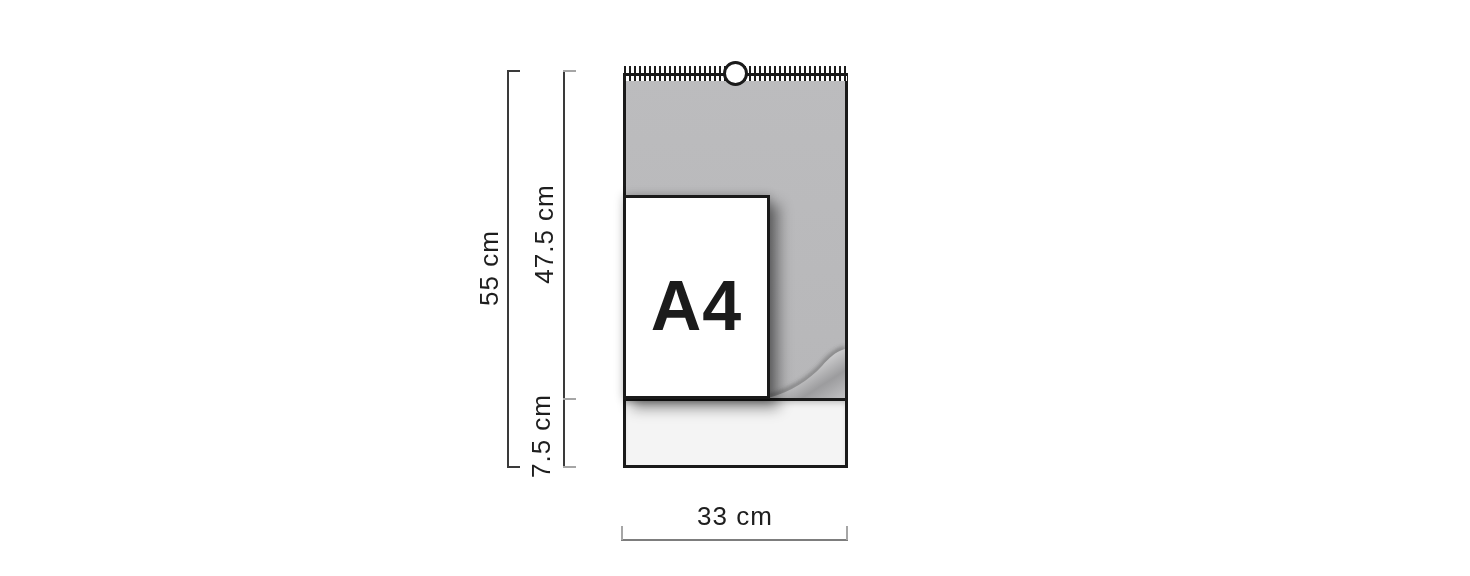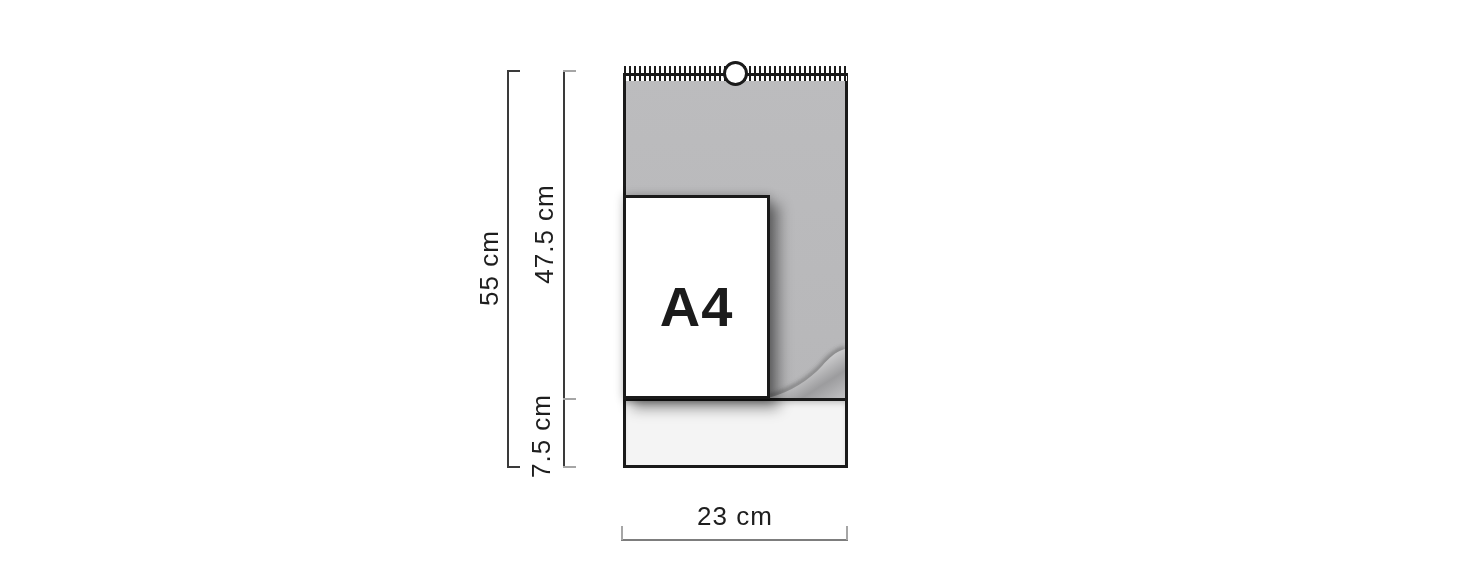--- a/index.html
+++ b/index.html
@@ -98,21 +98,21 @@
   .a4-sheet {
     position:absolute; z-index:2;
     left:-3px; top:119px;
     width:147px; height:204px;
     background:#ffffff;
     border:3px solid var(--outline);
     box-shadow:9px 9px 13px rgba(0,0,0,0.42), 0 0 9px rgba(0,0,0,0.22);
     display:flex; align-items:center; justify-content:center;
   }
   .a4-text {
-    font-size:56px; font-weight:700;
+    font-size:70px; font-weight:700;
     padding-top:18px;
     letter-spacing:1px;
     color:#1b1b1b;
   }
 </style>
 </head>
 <body>
 
 <div class="stage">
 
@@ -137,21 +137,21 @@
       <div class="cap light" style="bottom:0; left:0;"></div>
     </div>
     <div class="dim-label" style="left:541px; top:436px;">7.5 cm</div>
   </div>
 
   <div>
     <div class="dim-line-h">
       <div class="tick-v" style="left:0;"></div>
       <div class="tick-v" style="right:0;"></div>
     </div>
-    <div class="dim-label horiz" style="left:735px; top:516px;">23 cm</div>
+    <div class="dim-label horiz" style="left:735px; top:516px;">33 cm</div>
   </div>
 
   <div class="calendar">
 
     <div class="spiral"></div>
     <div class="hole"></div>
 
     <svg class="page-curl" viewBox="0 0 80 56" xmlns="http://www.w3.org/2000/svg">
       <defs>
         <linearGradient id="curlGrad" x1="0" y1="0" x2="1" y2="1">

